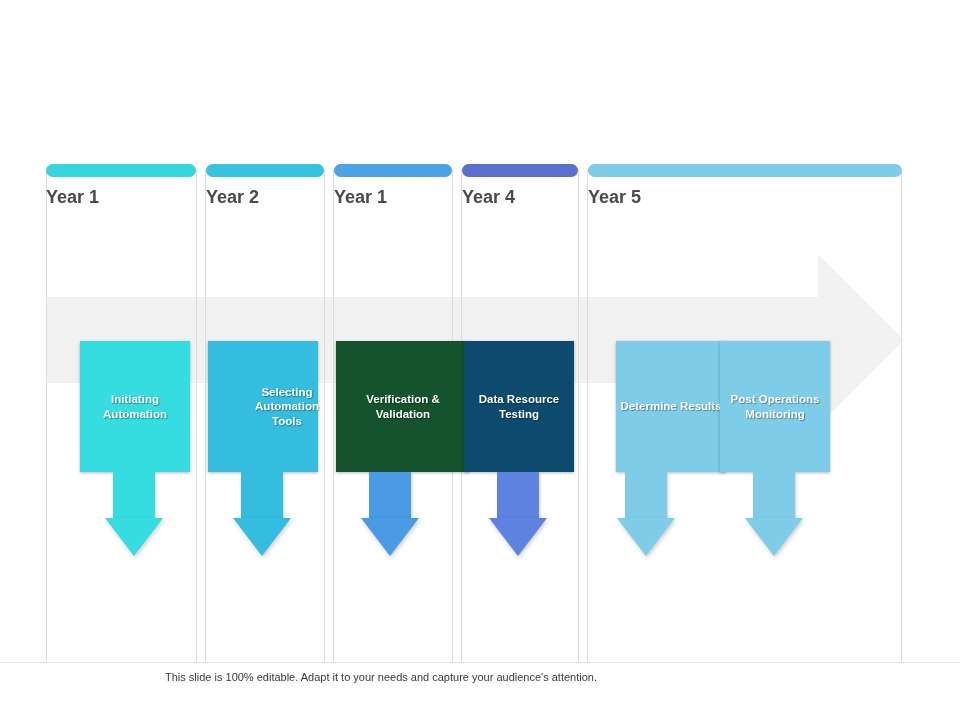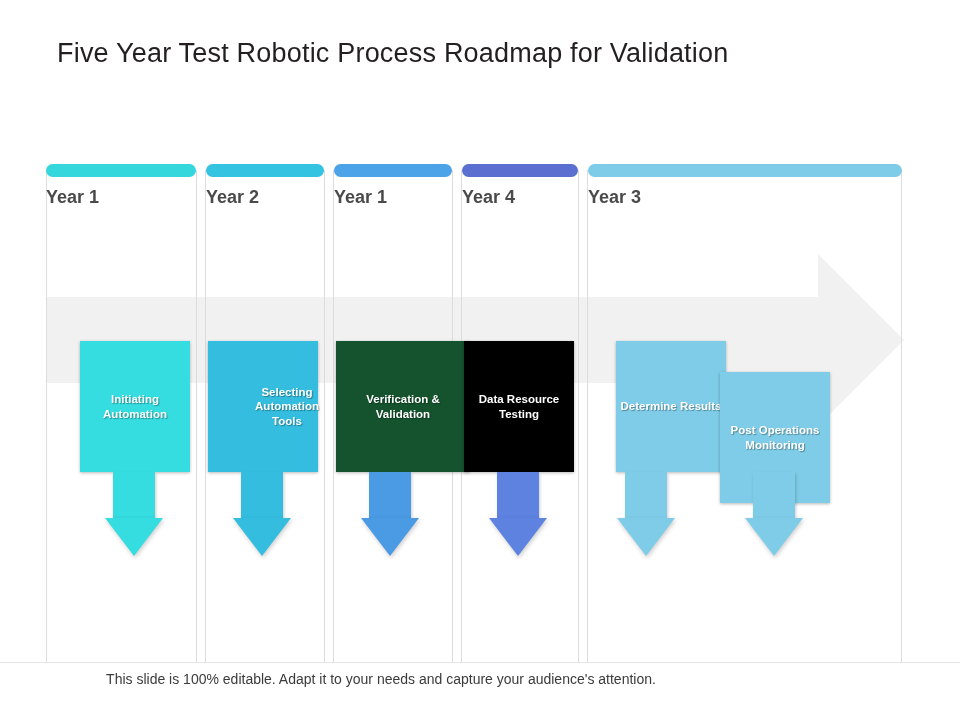--- a/index.html
+++ b/index.html
@@ -116,30 +116,29 @@
     width: 960px;
     height: 1px;
     background: #e4e4e4;
   }
   .footer-text {
     position: absolute;
     left: 0;
     top: 671px;
     width: 762px;
     text-align: center;
-    font-size: 14px;
+    font-size: 11px;
     color: #3b3b3b;
   }
 </style>
 </head>
 <body>
 
 <div class="slide">
 
-  <div class="slide-title">Five Year Test Robotic Process Roadmap for Validation</div>
 
   <div class="grey-band"></div>
   <div class="grey-arrow-head"></div>
 
   <div id="dividers-layer">
       <div class="col-divider" style="left: 46px; background: rgb(220, 220, 220);"></div>
       <div class="col-divider" style="left: 196px; background: rgb(220, 220, 220);"></div>
       <div class="col-divider" style="left: 205px; background: rgb(220, 220, 220);"></div>
       <div class="col-divider" style="left: 324px; background: rgb(220, 220, 220);"></div>
       <div class="col-divider" style="left: 333px; background: rgb(220, 220, 220);"></div>
@@ -154,49 +153,49 @@
       <div class="pill" style="left: 206px; top: 164px; width: 118px; background: rgb(52, 195, 224);"></div>
       <div class="pill" style="left: 334px; top: 164px; width: 118px; background: rgb(77, 163, 232);"></div>
       <div class="pill" style="left: 462px; top: 164px; width: 116px; background: rgb(91, 111, 208);"></div>
       <div class="pill" style="left: 588px; top: 164px; width: 314px; background: rgb(127, 204, 232);"></div>
     </div>
   <div id="years-layer">
       <div class="year-label" style="left: 46px; width: 150px;">Year 1</div>
       <div class="year-label" style="left: 206px; width: 118px;">Year 2</div>
       <div class="year-label" style="left: 334px; width: 118px;">Year 1</div>
       <div class="year-label" style="left: 462px; width: 116px;">Year 4</div>
-      <div class="year-label" style="left: 588px; width: 314px;">Year 3</div>
+      <div class="year-label" style="left: 588px; width: 314px;">Year 5</div>
     </div>
   <div id="stages-layer">
       <div class="stage-box" style="position: absolute; left: 80px; top: 341px; width: 110px; height: 131px; background: rgb(53, 220, 224); align-items: center;">
         <span class="stage-label">Initiating Automation</span>
       </div>
       <div class="arrow-stem" style="position: absolute; left: 113px; top: 472px; width: 42px; height: 46px; background: rgb(53, 220, 224);"></div>
       <div class="arrow-head" style="position: absolute; left: 105px; top: 518px; border-left: 29px solid transparent; border-right: 29px solid transparent; border-top: 38px solid rgb(53, 220, 224);"></div>
       <div class="stage-box" style="position: absolute; left: 208px; top: 341px; width: 110px; height: 131px; background: rgb(52, 189, 222); padding-left: 48px;">
         <span class="stage-label">Selecting Automation Tools</span>
       </div>
       <div class="arrow-stem" style="position: absolute; left: 241px; top: 472px; width: 42px; height: 46px; background: rgb(52, 189, 222);"></div>
       <div class="arrow-head" style="position: absolute; left: 233px; top: 518px; border-left: 29px solid transparent; border-right: 29px solid transparent; border-top: 38px solid rgb(52, 189, 222);"></div>
       <div class="stage-box" style="position: absolute; left: 336px; top: 341px; width: 134px; height: 131px; background: #14532d;">
         <span class="stage-label">Verification &amp; Validation</span>
       </div>
       <div class="arrow-stem" style="position: absolute; left: 369px; top: 472px; width: 42px; height: 46px; background: rgb(74, 155, 228);"></div>
       <div class="arrow-head" style="position: absolute; left: 361px; top: 518px; border-left: 29px solid transparent; border-right: 29px solid transparent; border-top: 38px solid rgb(74, 155, 228);"></div>
-      <div class="stage-box" style="position: absolute; left: 464px; top: 341px; width: 110px; height: 131px; background: #000000;">
+      <div class="stage-box" style="position: absolute; left: 464px; top: 341px; width: 110px; height: 131px; background: #0c4a6e;">
         <span class="stage-label">Data Resource Testing</span>
       </div>
       <div class="arrow-stem" style="position: absolute; left: 497px; top: 472px; width: 42px; height: 46px; background: rgb(94, 130, 224);"></div>
       <div class="arrow-head" style="position: absolute; left: 489px; top: 518px; border-left: 29px solid transparent; border-right: 29px solid transparent; border-top: 38px solid rgb(94, 130, 224);"></div>
       <div class="stage-box" style="position: absolute; left: 616px; top: 341px; width: 110px; height: 131px; background: rgb(127, 204, 232);">
         <span class="stage-label">Determine Results</span>
       </div>
       <div class="arrow-stem" style="position: absolute; left: 625px; top: 472px; width: 42px; height: 46px; background: rgb(127, 204, 232);"></div>
       <div class="arrow-head" style="position: absolute; left: 617px; top: 518px; border-left: 29px solid transparent; border-right: 29px solid transparent; border-top: 38px solid rgb(127, 204, 232);"></div>
-      <div class="stage-box" style="position: absolute; left: 720px; top: 341px; width: 110px; height: 131px; background: rgb(127, 204, 232); margin-top: 31px;">
+      <div class="stage-box" style="position: absolute; left: 720px; top: 341px; width: 110px; height: 131px; background: rgb(127, 204, 232);">
         <span class="stage-label">Post Operations Monitoring</span>
       </div>
       <div class="arrow-stem" style="position: absolute; left: 753px; top: 472px; width: 42px; height: 46px; background: rgb(127, 204, 232);"></div>
       <div class="arrow-head" style="position: absolute; left: 745px; top: 518px; border-left: 29px solid transparent; border-right: 29px solid transparent; border-top: 38px solid rgb(127, 204, 232);"></div>
     </div>
 
   <div class="footer-rule"></div>
   <div class="footer-text">This slide is 100% editable. Adapt it to your needs and capture your audience's attention.</div>
 
 </div>

